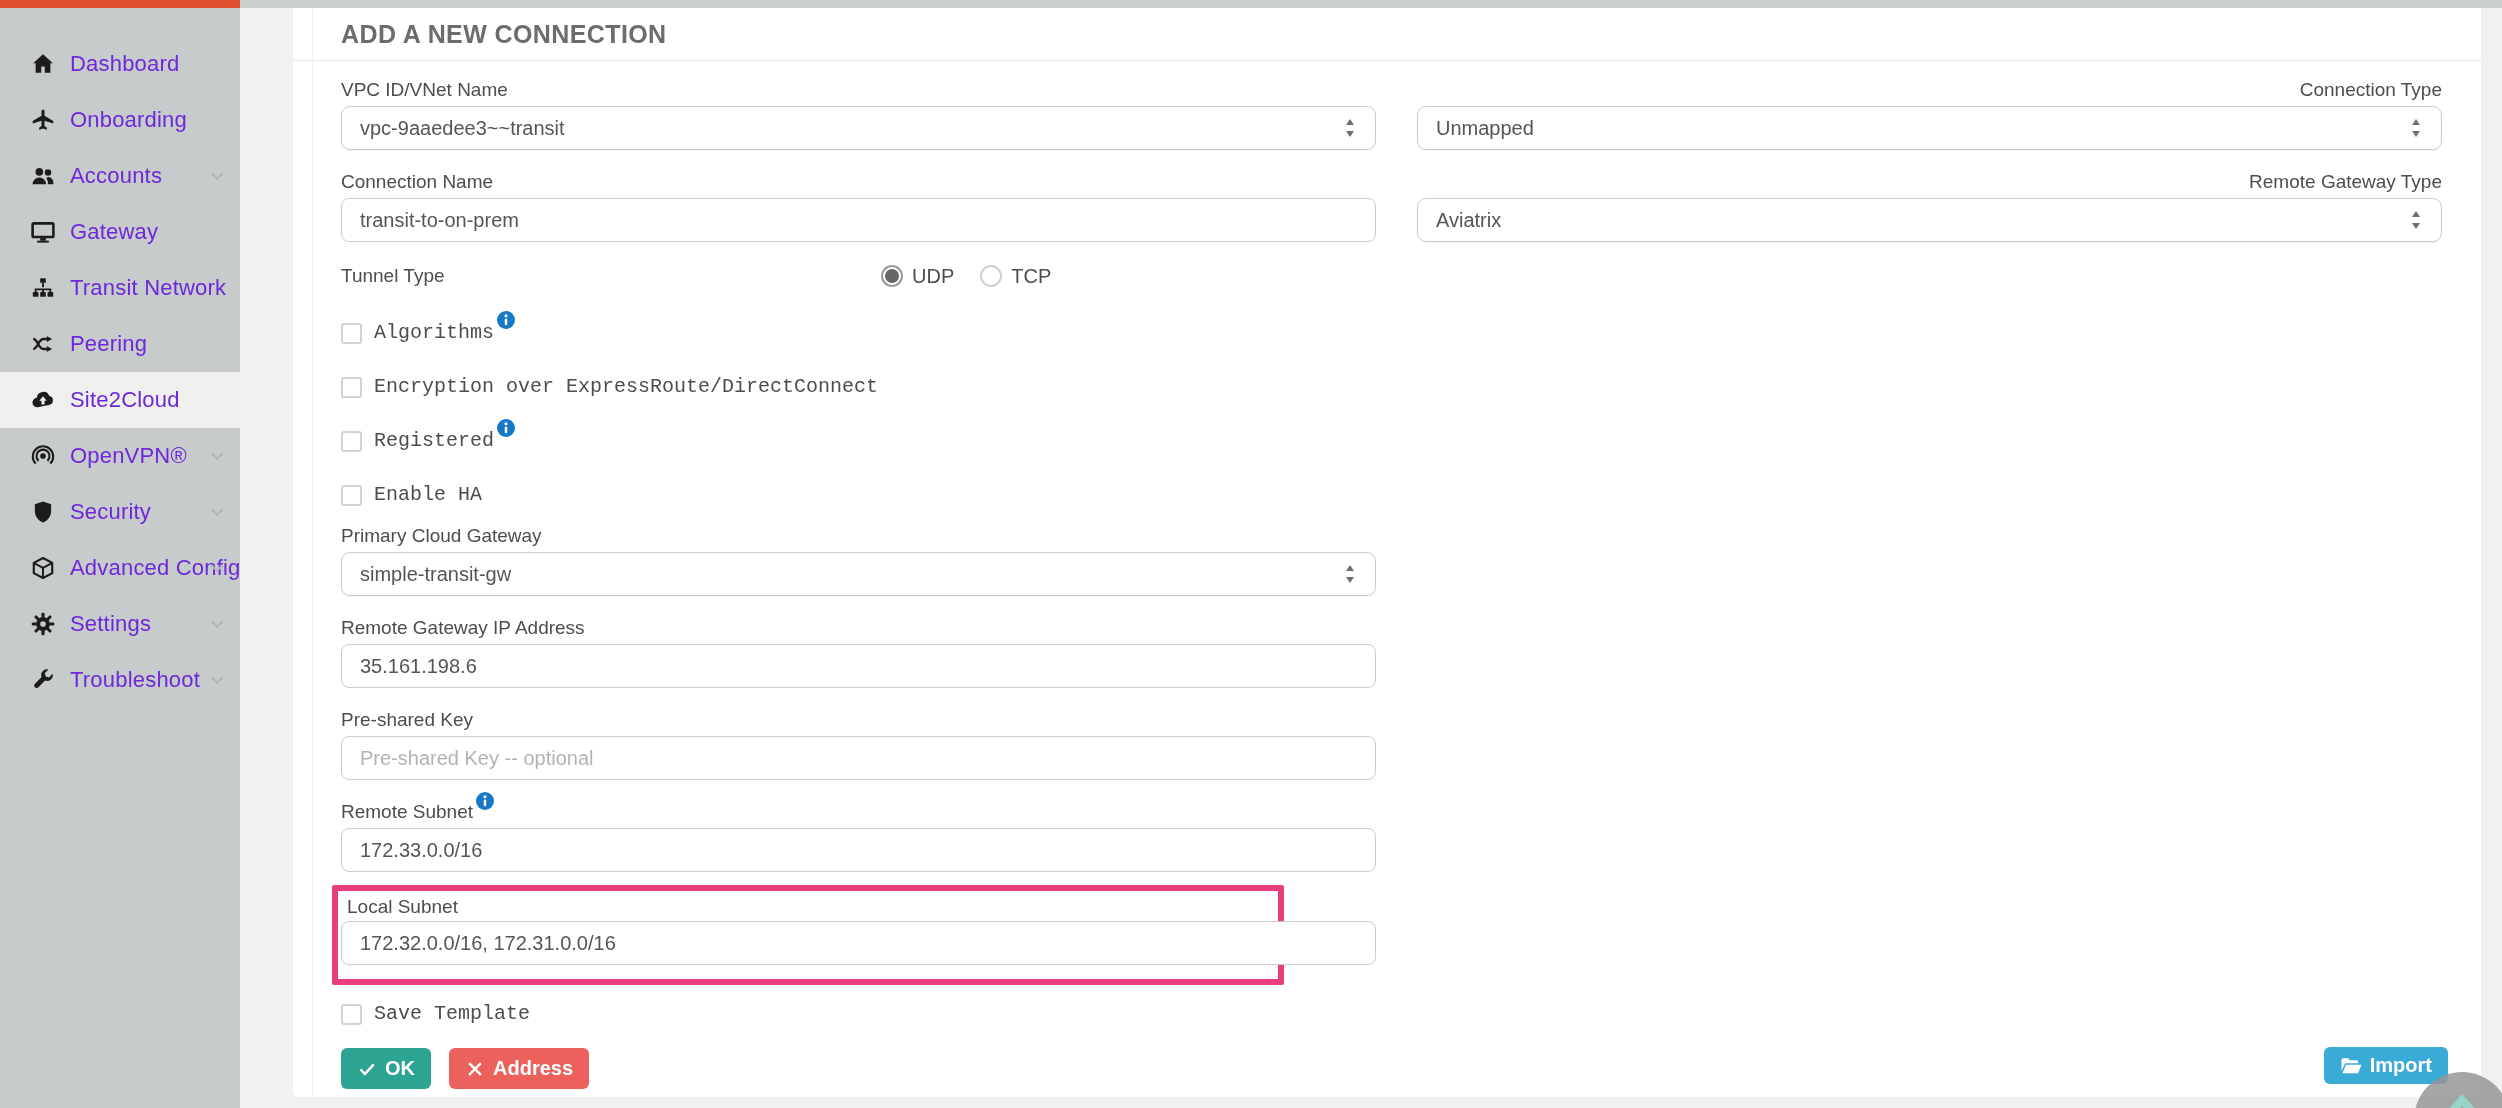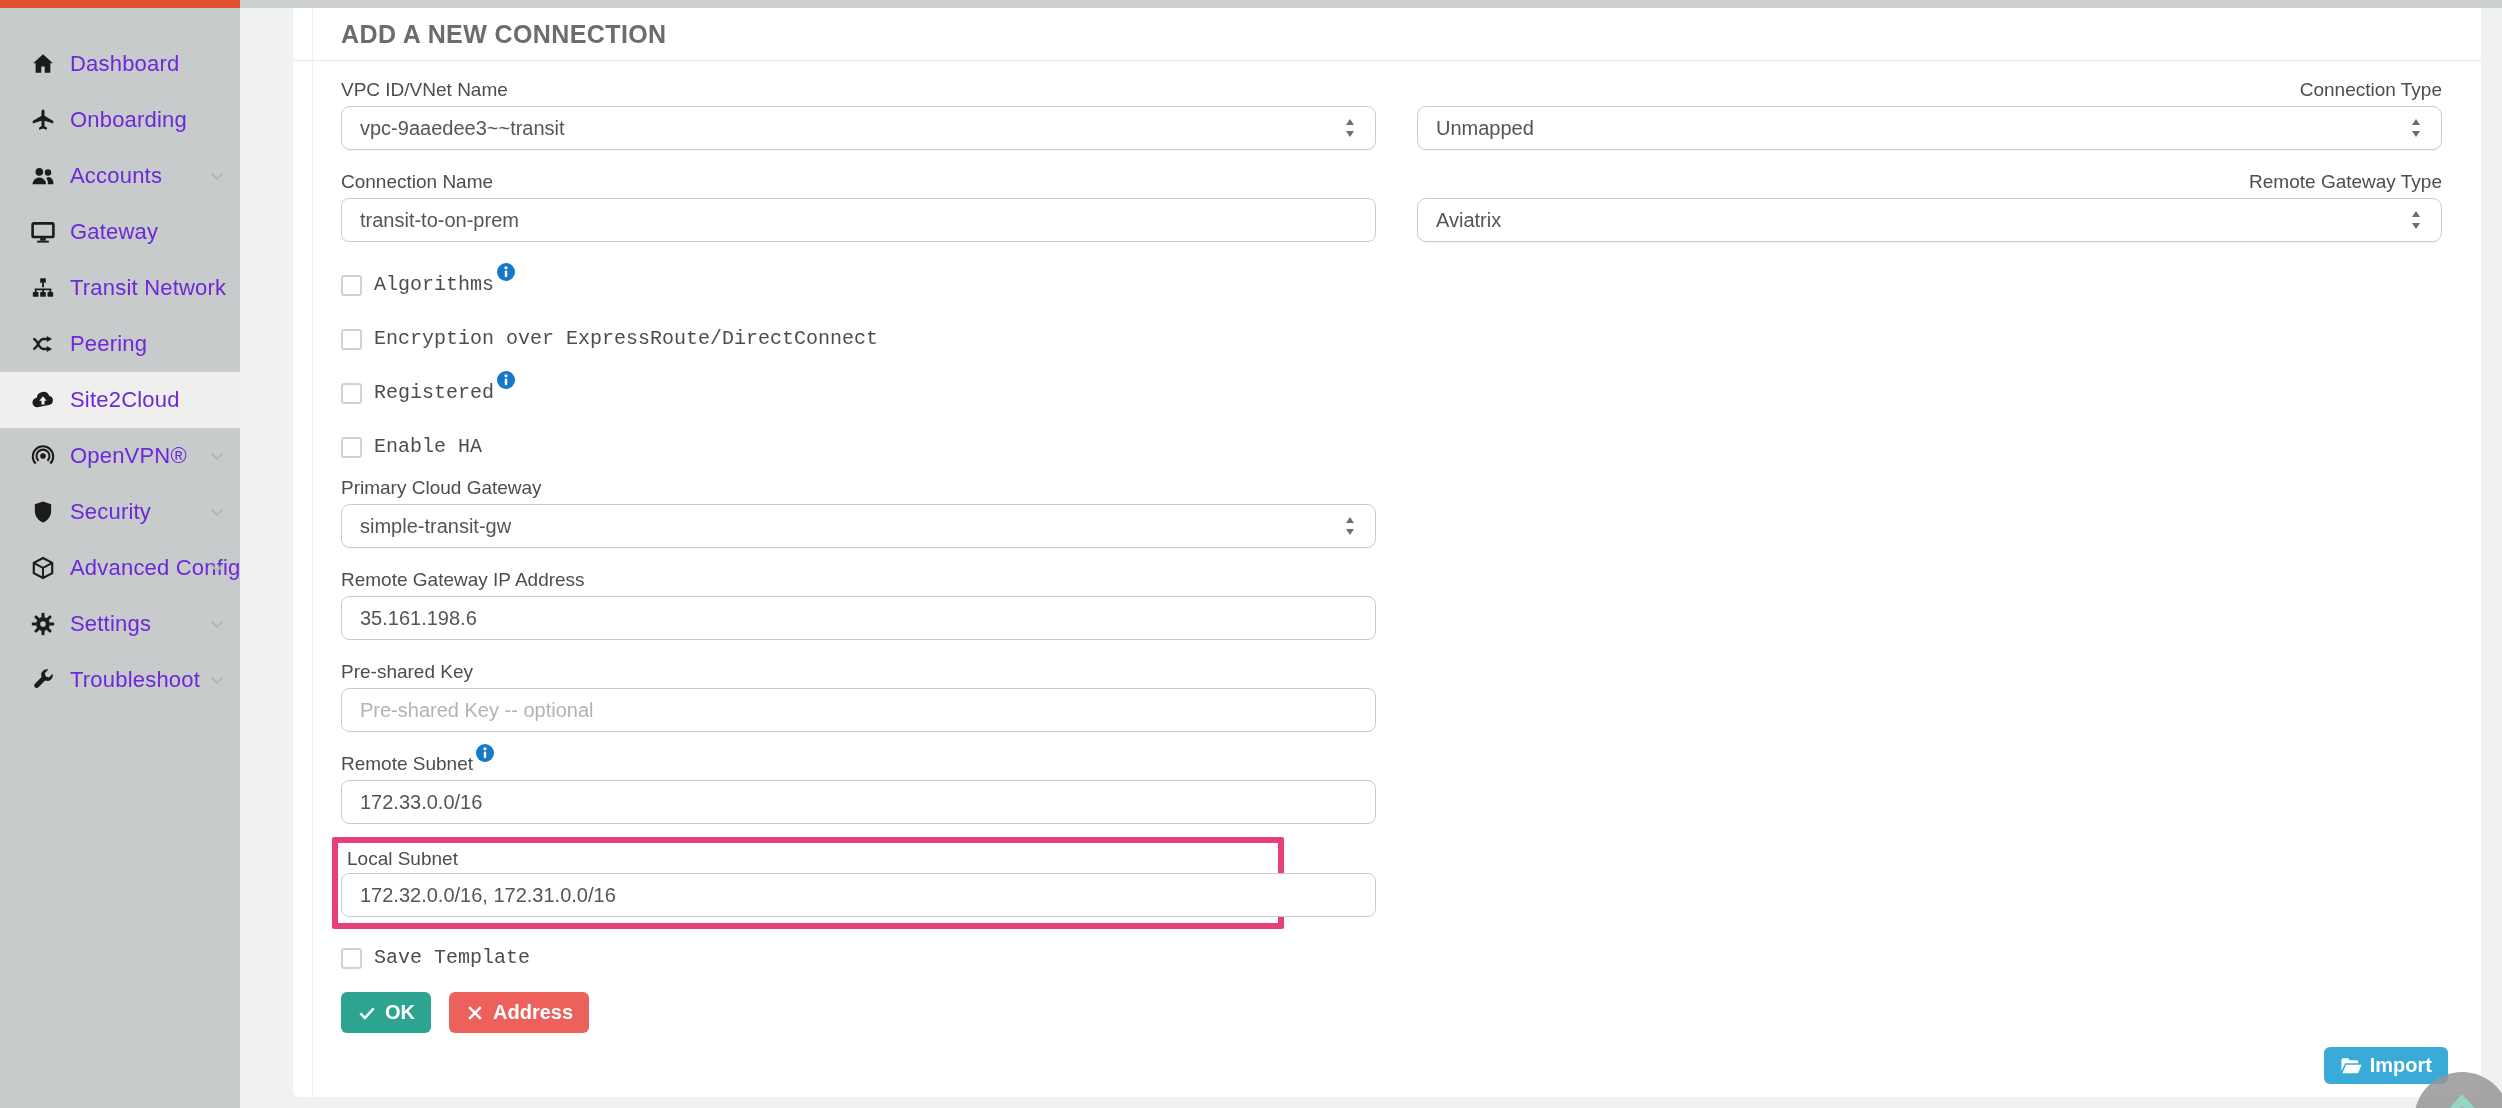--- a/index.html
+++ b/index.html
@@ -54,21 +54,21 @@
   .radio-text { font-size:20px; color:#4d4d4d; }
 
   
   .cb-row { display:flex; align-items:flex-end; height:26px; margin-top:28px;font-family:Liberation Mono, monospace; }
   .checkbox { width:21px; height:21px; border:2px solid #d2d2d2; border-radius:3px; background:#fff; flex:none; cursor:pointer; }
   .cb-label { font-size:20px; color:#4d4d4d; margin-left:12px; white-space:nowrap; }
   .info-sup { display:inline-block; vertical-align:top; margin:-10px 0 0 3px; width:18px; height:18px; }
   .info-sup svg { width:18px; height:18px; }
 
   
-  .hl-group { margin:13px 0 0 -9px; width:952px; border:6px solid var(--highlight_pink,#e83e7d); border-radius:2px; padding:6px 22px 6px 3px; }
+  .hl-group { margin:13px 0 0 -9px; width:952px; border:6px solid var(--highlight_pink,#e83e7d); border-radius:2px; padding:6px 22px 14px 3px; }
   .hl-group .f-label { margin-left:6px; margin-bottom:4px; }
   .hl-group .control { width:1035px; }
 
   
   .btn-row { display:flex; margin-top:23px; }
   .btn { height:41px; border:none; border-radius:6px; color:#fff; font-size:20px; font-weight:600; font-family:"Liberation Sans", sans-serif; display:flex; align-items:center; padding:0 16px; cursor:pointer; }
   .btn svg { margin-right:8px; }
   .btn-ok { background:var(--ok_green,#2da491); }
   .btn-cancel { background:var(--cancel_red,#ec615c); margin-left:18px; }
   .btn-import { position:absolute; right:33px; top:1039px; height:37px; background:var(--import_blue,#3aabd7); font-weight:600; }
@@ -252,20 +252,31 @@
         <span class="sel-value">vpc-9aaedee3~~transit</span>
         <span class="stepper"><svg viewBox="0 0 14 22">
               <path d="M7 2 11 8H3Z" fill="#6f6f6f"></path>
               <path d="M7 20 3 14h8Z" fill="#6f6f6f"></path>
             </svg></span>
       </div>
 
       <div class="f-label mt22">Connection Name</div>
       <input class="control" value="transit-to-on-prem" style="">
 
+      <div class="tunnel-row">
+        <span class="tunnel-label">Tunnel Type</span>
+        <span class="radio-opt">
+          <span class="radio checked"></span>
+          <span class="radio-text">UDP</span>
+        </span>
+        <span class="radio-opt">
+          <span class="radio"></span>
+          <span class="radio-text">TCP</span>
+        </span>
+      </div>
 
       <div class="cb-row">
         <span class="checkbox"></span>
         <span class="cb-label"><span>Algorithms</span><span class="info-sup"><svg viewBox="0 0 16 16">
                 <circle cx="8" cy="8" r="8" fill="var(--info_blue,#1878c8)"></circle>
                 <circle cx="8" cy="4.2" r="1.4" fill="#fff"></circle>
                 <rect x="6.9" y="6.6" width="2.2" height="6" rx="1.1" fill="#fff"></rect>
               </svg></span></span>
       </div>
 

